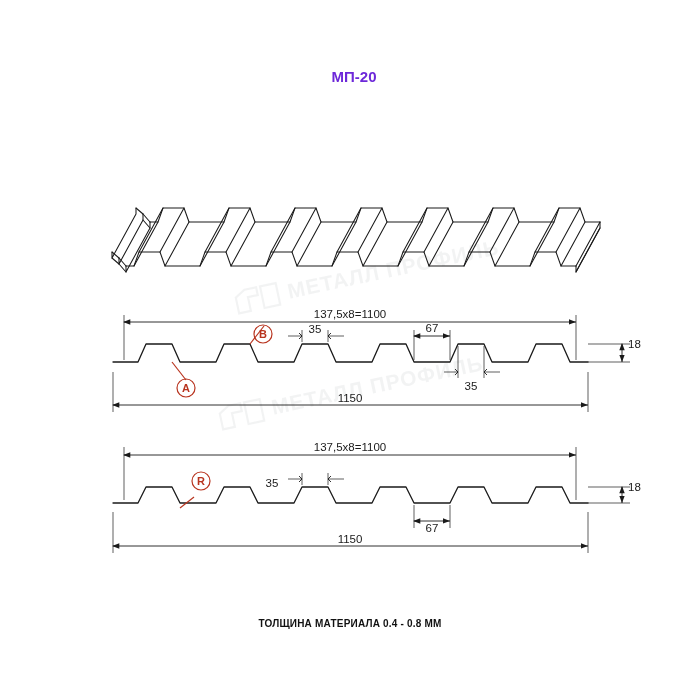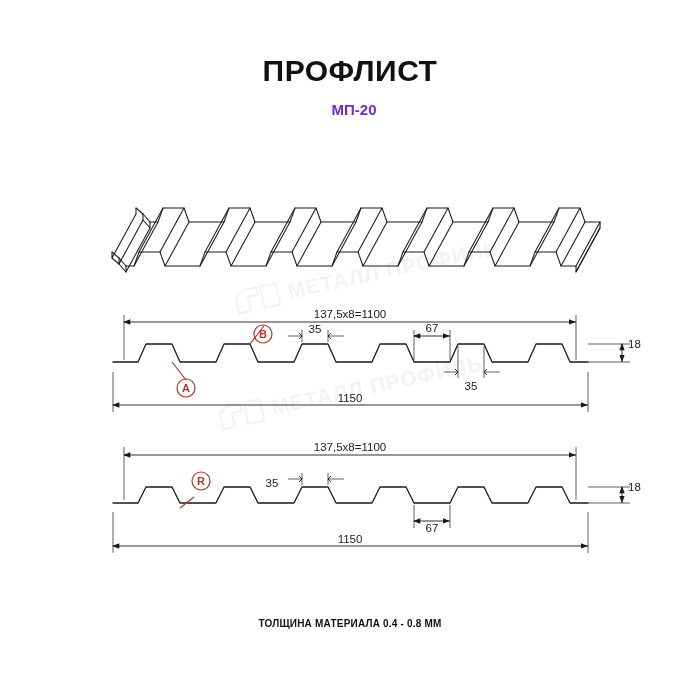--- a/index.html
+++ b/index.html
@@ -80,21 +80,20 @@
     vertical-align: middle;
     margin-right: 8px;
   }
 </style>
 </head>
 <body>
 
 <div class="page">
 
   <div class="title-block">
-    <div class="title">ПРОФЛИСТ</div>
     <div class="subtitle">МП-20</div>
   </div>
 
   <div class="wm wm-1">
     <span class="wm-logo">
       <svg viewBox="0 0 46 26" width="46" height="26">
         <path d="M2 24 L2 8 L12 2 L24 2 L24 10 L14 10 L14 24 Z" fill="none" stroke="#9aa0a6" stroke-width="2.2"></path>
         <path d="M28 24 L28 2 L44 2 L44 24 Z" fill="none" stroke="#9aa0a6" stroke-width="2.2"></path>
       </svg>
     </span><span class="wm-text">МЕТАЛЛ ПРОФИЛЬ</span>

